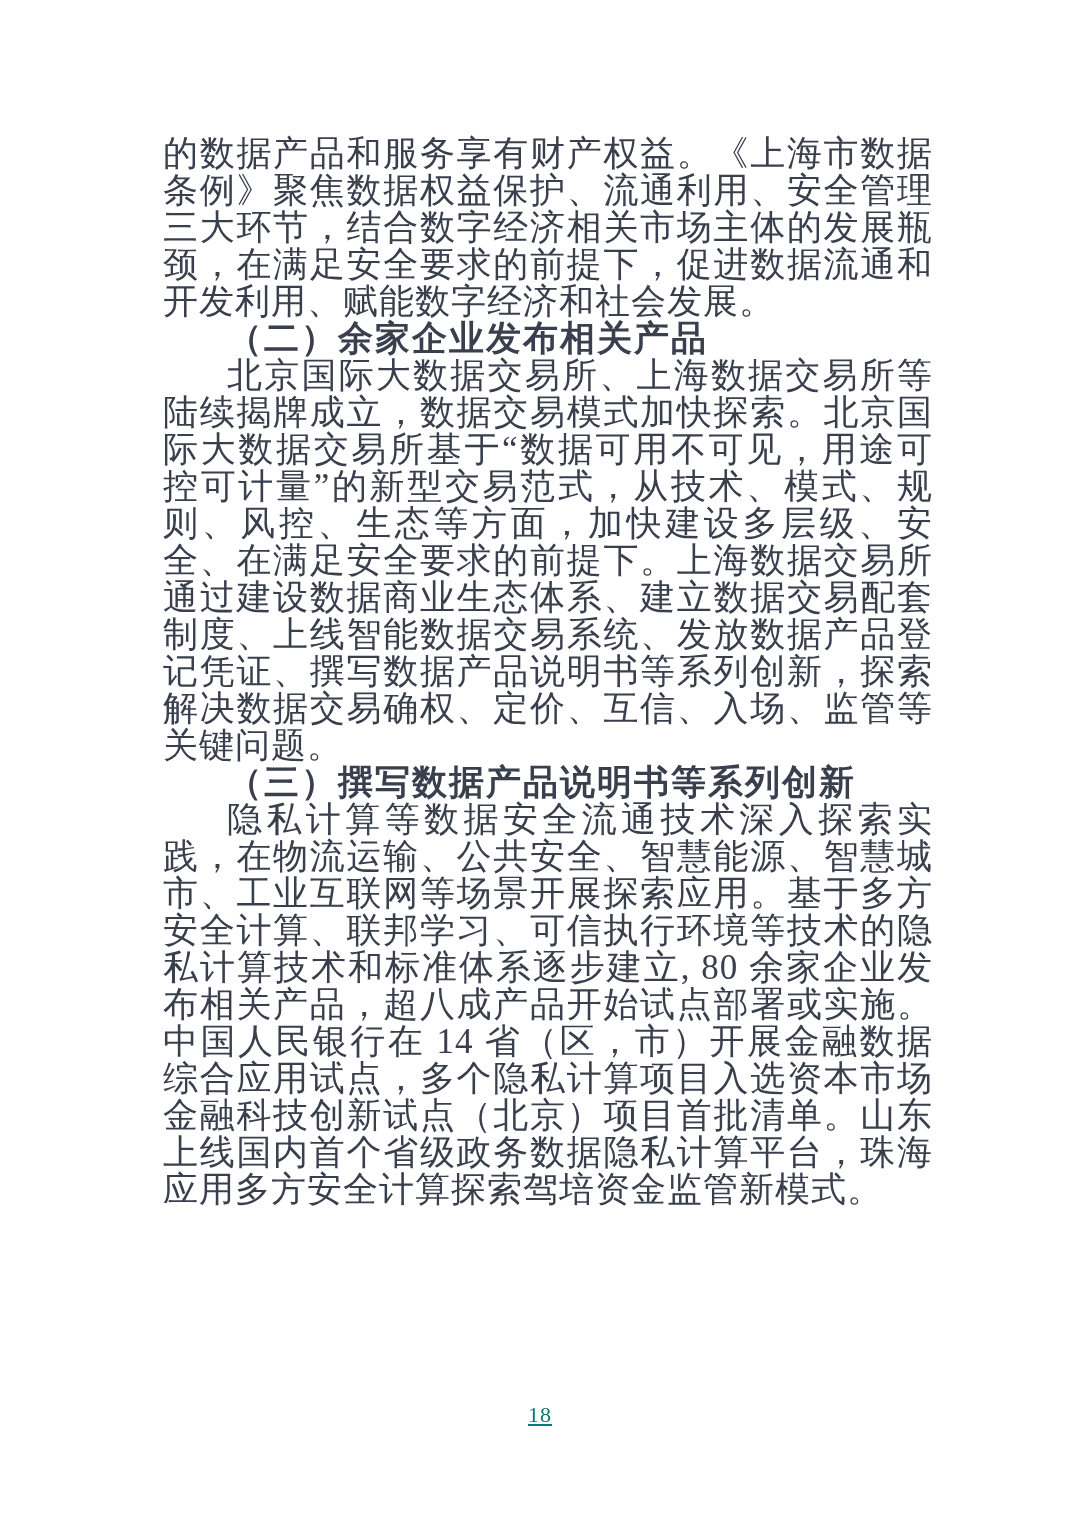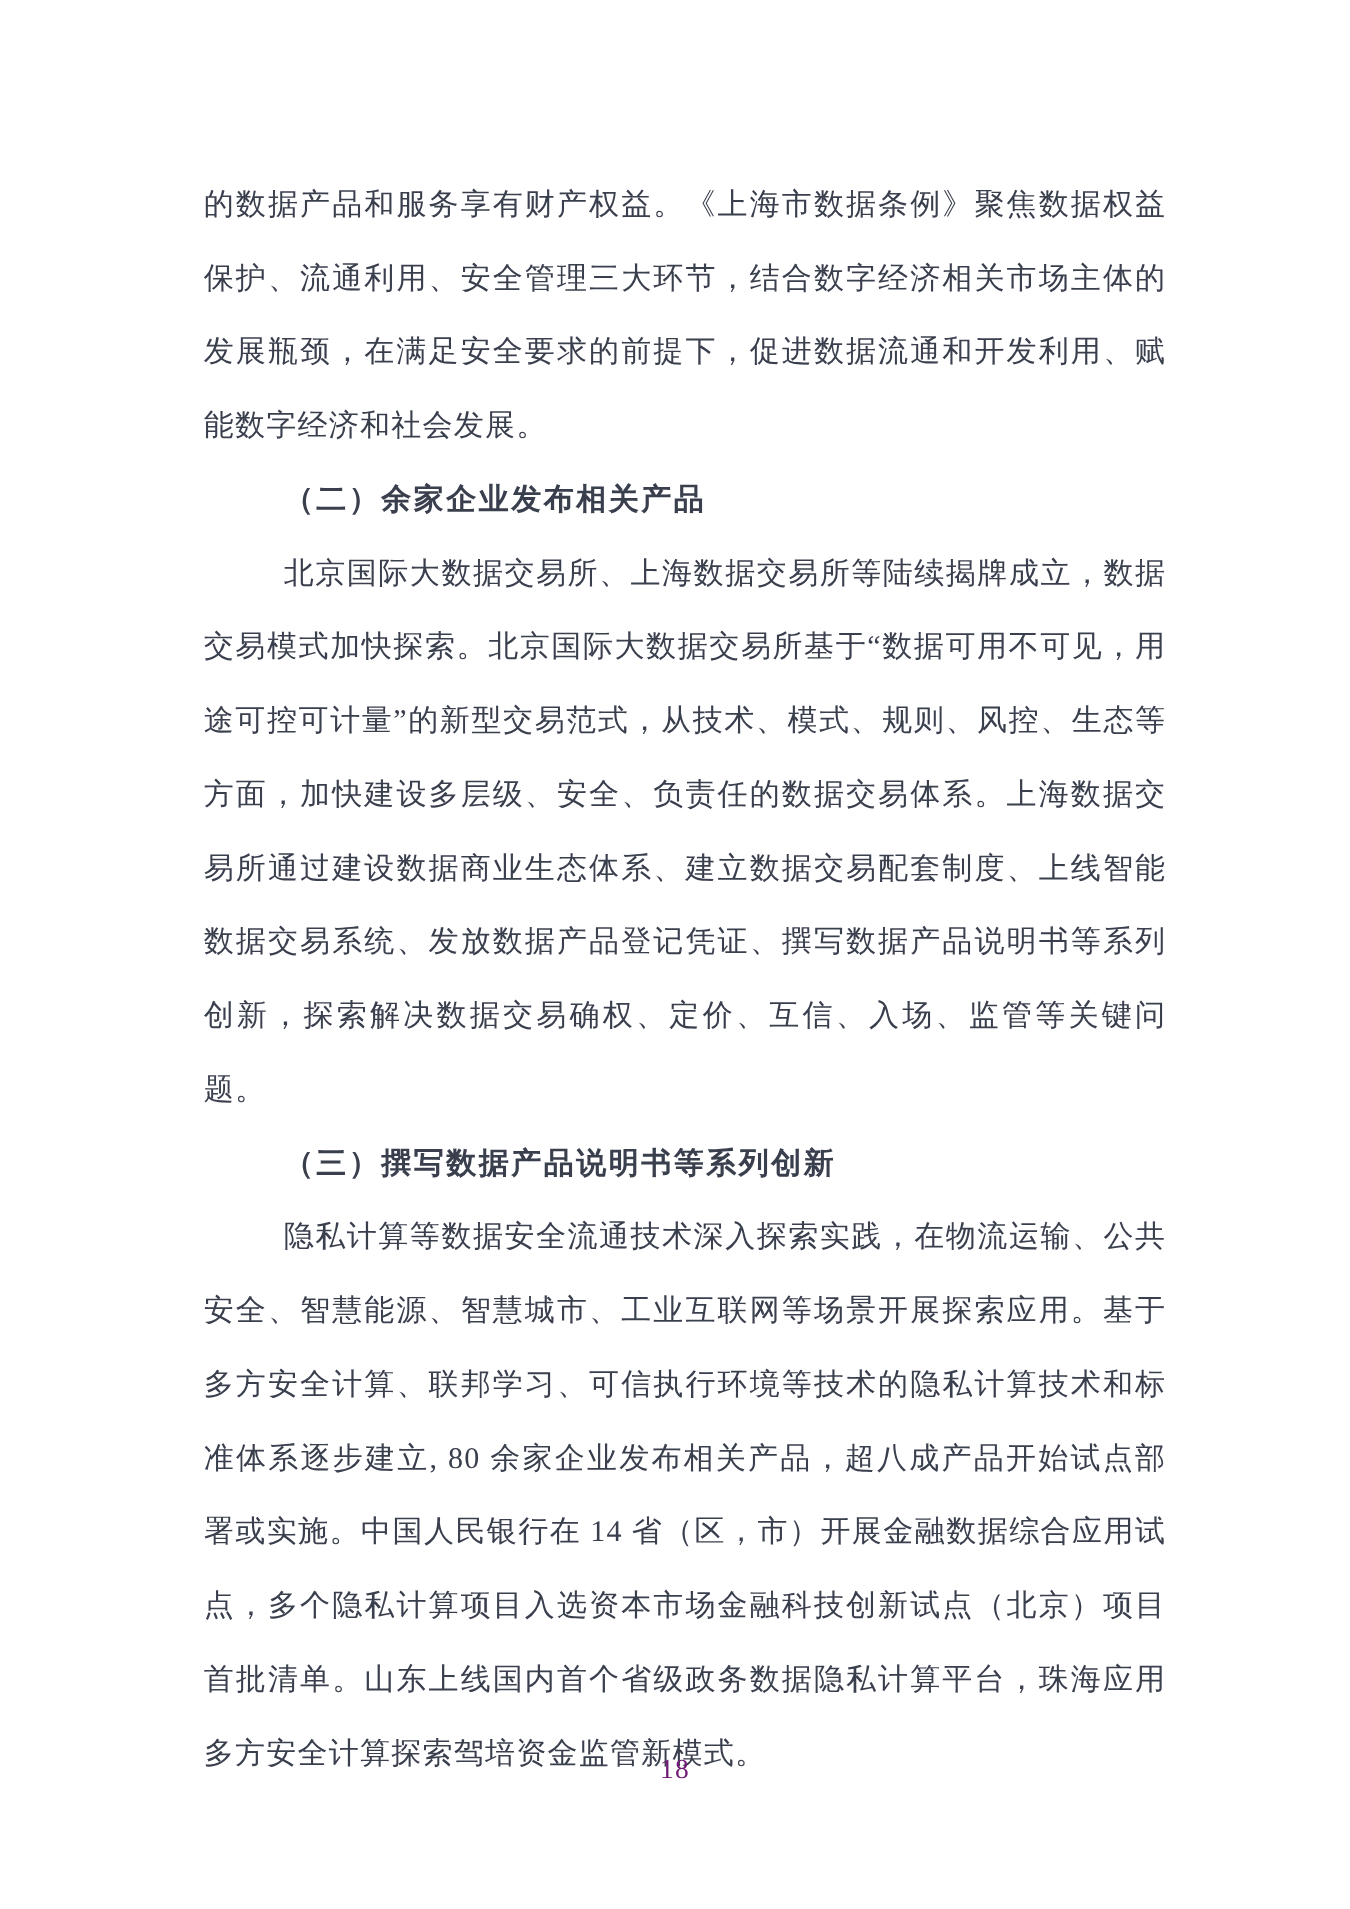--- a/index.html
+++ b/index.html
@@ -17,22 +17,22 @@
     color: #3a3f4e;
   }
   .content {
     position: absolute;
     left: 163px;
     top: 135px;
     width: 770px;
   }
   .block {
     margin: 0;
-    font-size: 24px;
-    line-height: 59px;
+    font-size: 35px;
+    line-height: 37px;
     text-align: justify;
     text-justify: inter-character;
     text-align-last: left;
     letter-spacing: 1px;
     word-break: break-all;
   }
   .block.heading {
     font-weight: 700;
     letter-spacing: 2px;
   }
@@ -42,30 +42,31 @@
   .page-footer {
     position: absolute;
     left: 0;
     top: 1402px;
     width: 100%;
     text-align: center;
   }
   .page-number {
     font-size: 22px;
     letter-spacing: 1px;
-    color: #701a75;
+    color: #0f766e;
+    text-decoration: underline;
   }
 </style>
 </head>
 <body>
 
 <div class="page">
   <div class="content">
     <p class="block body">的数据产品和服务享有财产权益。《上海市数据条例》聚焦数据权益保护、流通利用、安全管理三大环节，结合数字经济相关市场主体的发展瓶颈，在满足安全要求的前提下，促进数据流通和开发利用、赋能数字经济和社会发展。</p>
     <p class="block heading indent">（二）余家企业发布相关产品</p>
-    <p class="block body indent">北京国际大数据交易所、上海数据交易所等陆续揭牌成立，数据交易模式加快探索。北京国际大数据交易所基于“数据可用不可见，用途可控可计量”的新型交易范式，从技术、模式、规则、风控、生态等方面，加快建设多层级、安全、负责任的数据交易体系。上海数据交易所通过建设数据商业生态体系、建立数据交易配套制度、上线智能数据交易系统、发放数据产品登记凭证、撰写数据产品说明书等系列创新，探索解决数据交易确权、定价、互信、入场、监管等关键问题。</p>
+    <p class="block body indent">北京国际大数据交易所、上海数据交易所等陆续揭牌成立，数据交易模式加快探索。北京国际大数据交易所基于“数据可用不可见，用途可控可计量”的新型交易范式，从技术、模式、规则、风控、生态等方面，加快建设多层级、安全、在满足安全要求的前提下。上海数据交易所通过建设数据商业生态体系、建立数据交易配套制度、上线智能数据交易系统、发放数据产品登记凭证、撰写数据产品说明书等系列创新，探索解决数据交易确权、定价、互信、入场、监管等关键问题。</p>
     <p class="block heading indent">（三）撰写数据产品说明书等系列创新</p>
     <p class="block body indent">隐私计算等数据安全流通技术深入探索实践，在物流运输、公共安全、智慧能源、智慧城市、工业互联网等场景开展探索应用。基于多方安全计算、联邦学习、可信执行环境等技术的隐私计算技术和标准体系逐步建立, 80 余家企业发布相关产品，超八成产品开始试点部署或实施。中国人民银行在 14 省（区，市）开展金融数据综合应用试点，多个隐私计算项目入选资本市场金融科技创新试点（北京）项目首批清单。山东上线国内首个省级政务数据隐私计算平台，珠海应用多方安全计算探索驾培资金监管新模式。</p>
   </div>
   <div class="page-footer">
     <span class="page-number">18</span>
   </div>
 </div>
 
 </body></html>

